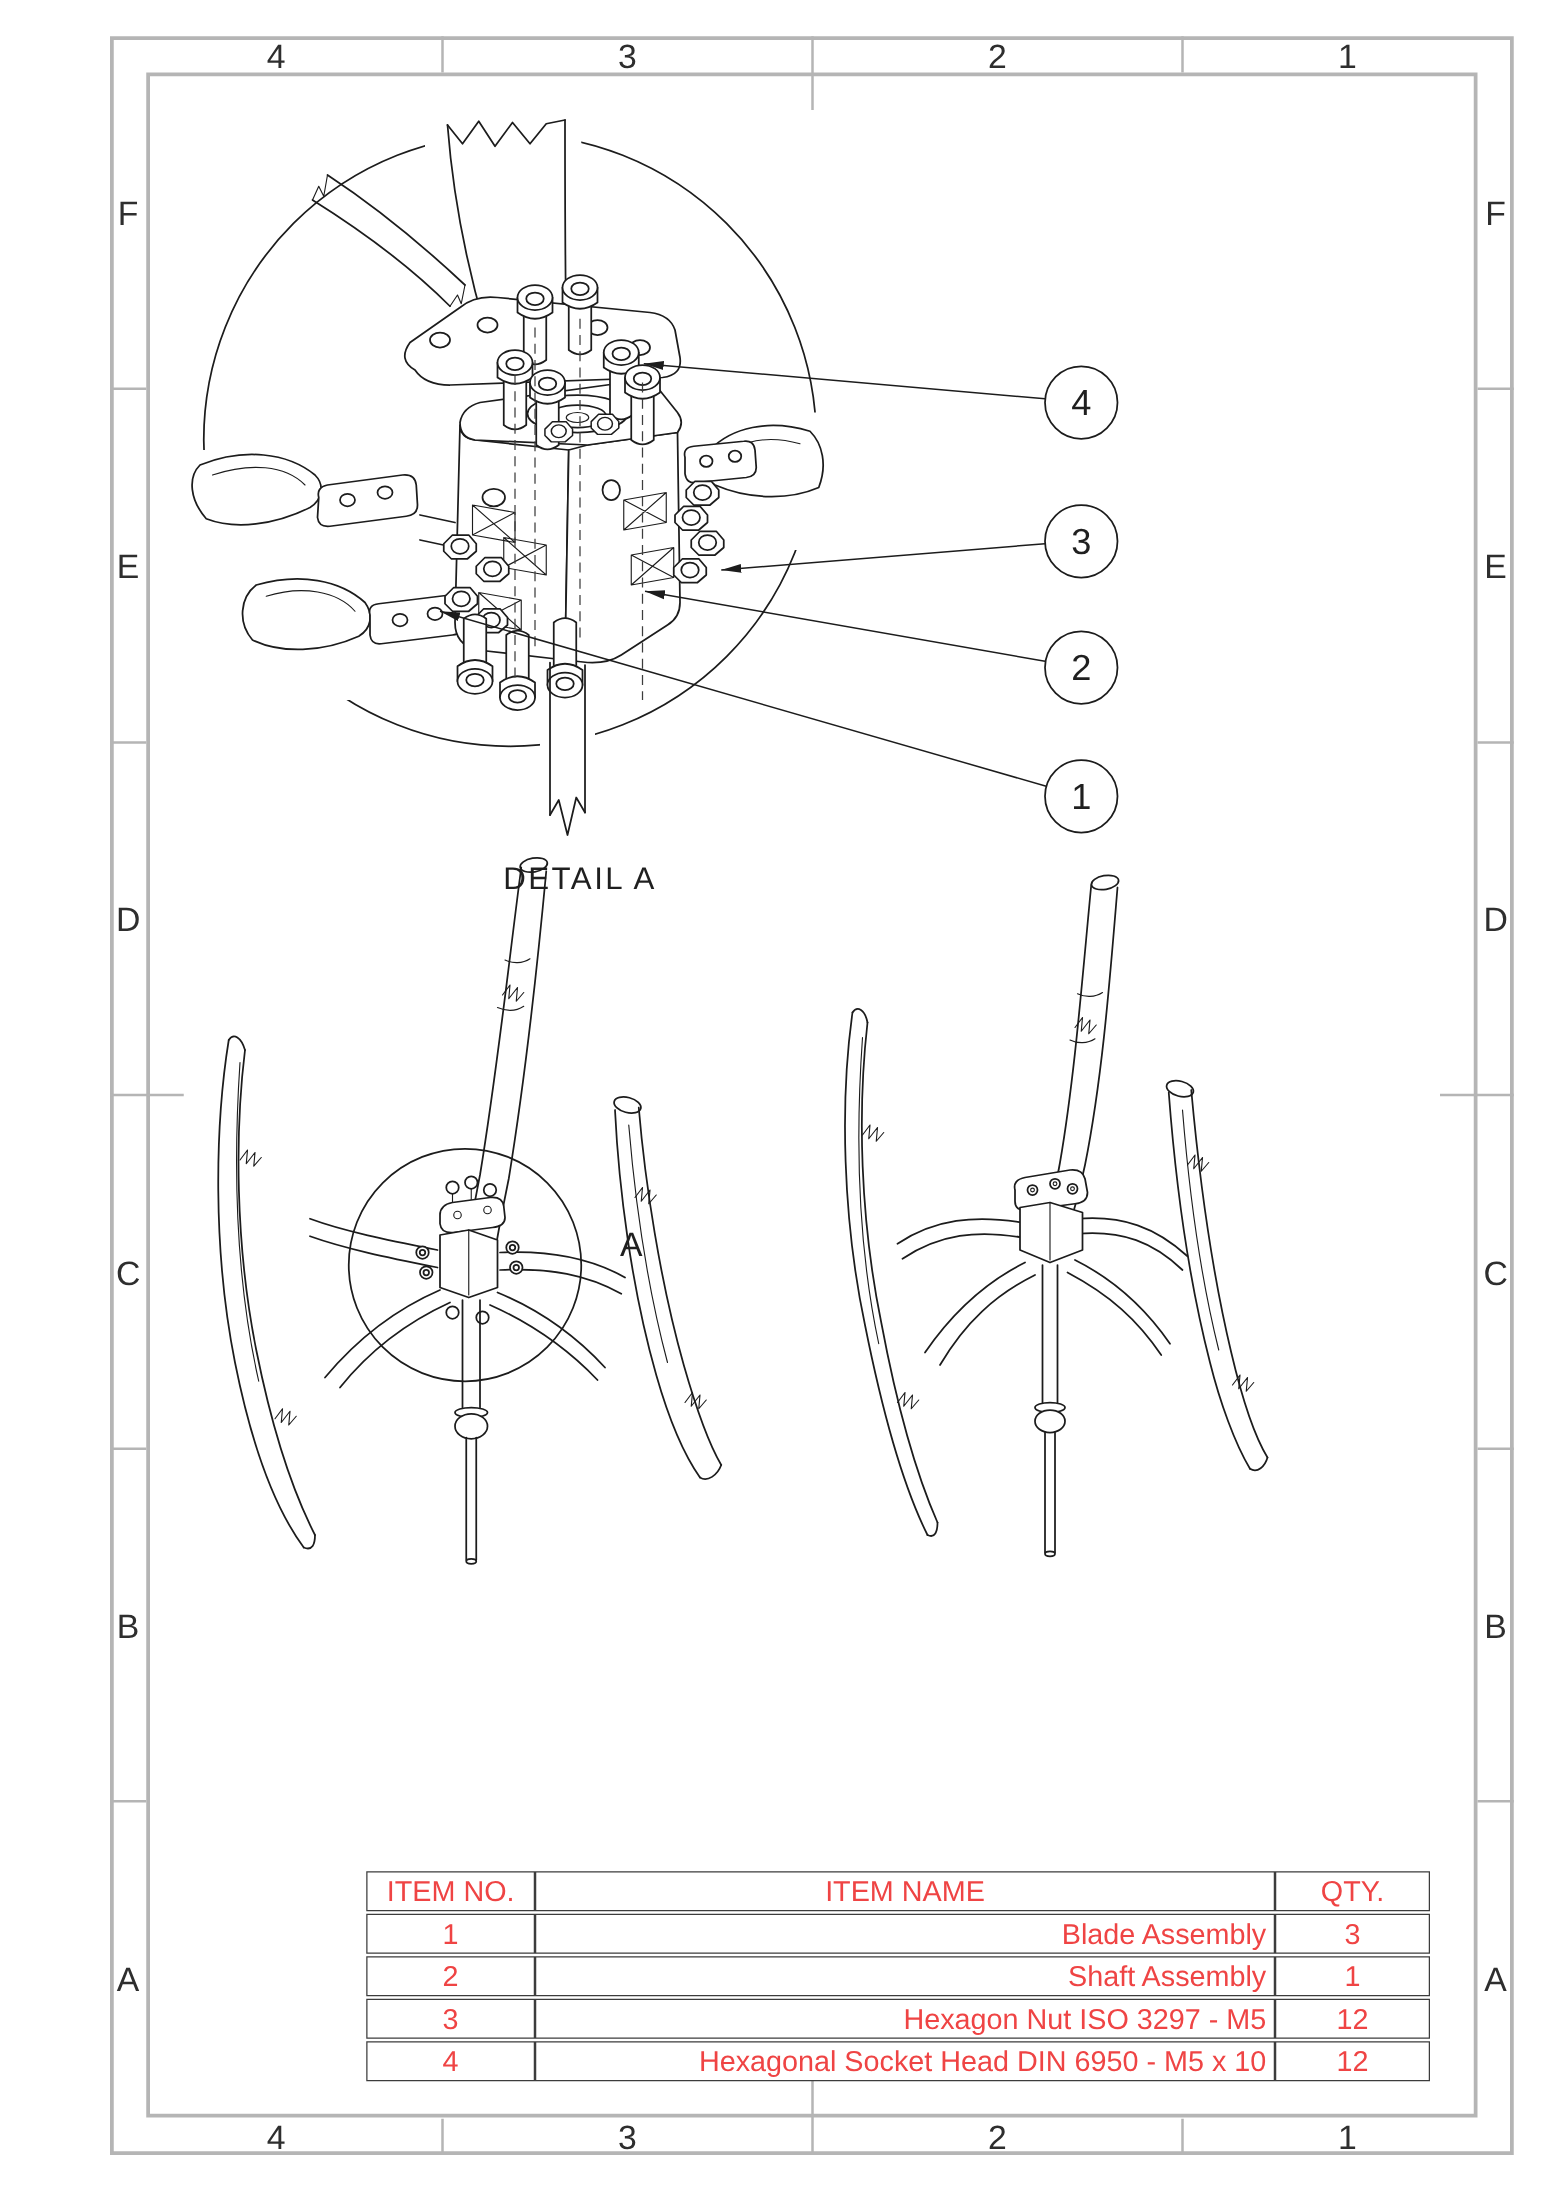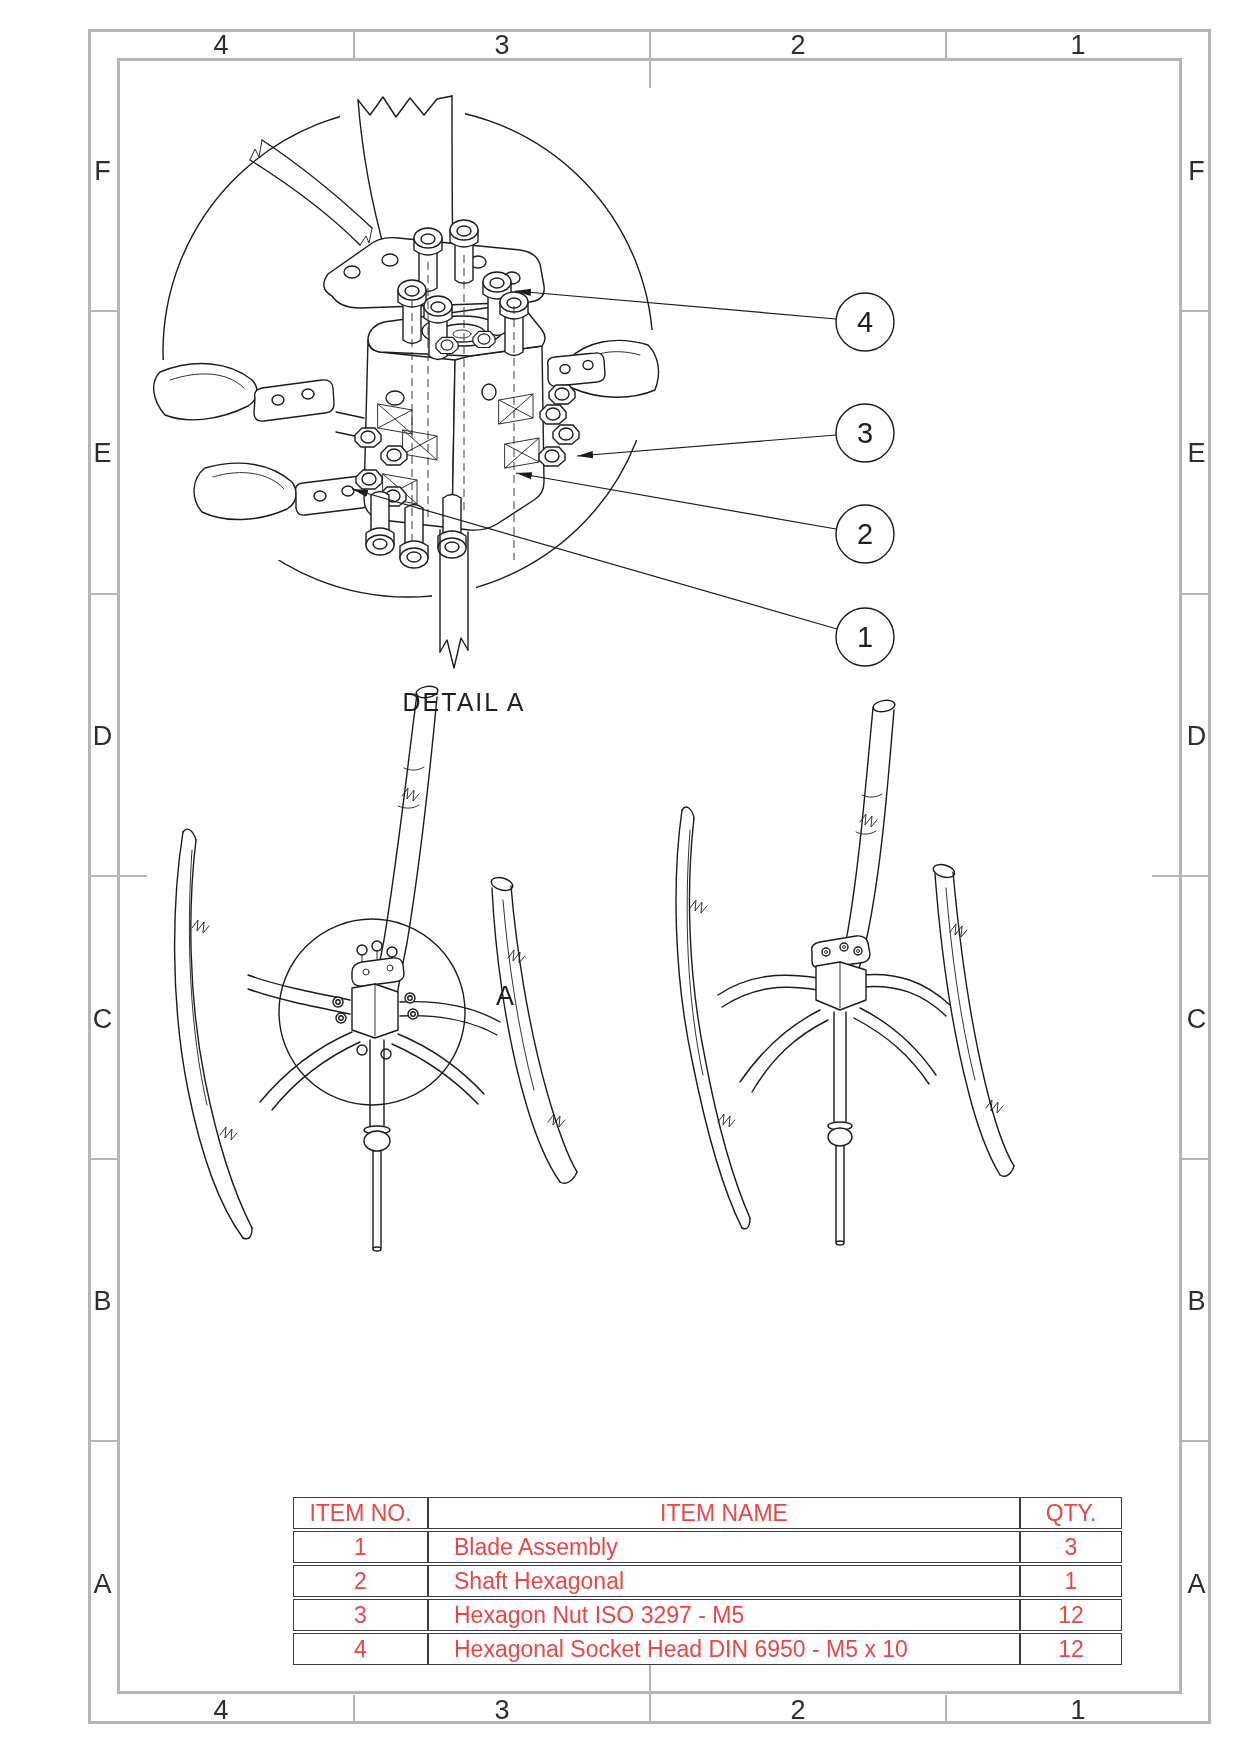--- a/index.html
+++ b/index.html
@@ -24,22 +24,22 @@
   .ldr{stroke:#1c1c1c;stroke-width:1.2;fill:none;}
   .anno{font-family:"Liberation Sans",sans-serif;fill:#1f1f1f;}
   
   .bom{position:absolute;left:293px;top:1495px;width:829px;border-collapse:separate;
        border-spacing:0 2px;font-size:23px;color:#ef4444;table-layout:fixed;}
   .bom th,.bom td{border:1.4px solid #3c3c3c;height:32px;padding:0 6px;box-sizing:border-box;
        font-weight:normal;overflow:hidden;white-space:nowrap;}
   .bom .c-no{width:135px;text-align:center;}
   .bom .c-name{width:592px;}
   .bom th.c-name{margin-top:28px;}
-  .bom td.c-name{text-align:left;padding-left:25px;}
-  .bom .c-qty{width:102px;text-align:center;}
+  .bom td.c-name{text-align:right;padding-left:25px;}
+  .bom .c-qty{width:124px;text-align:center;}
 </style>
 </head>
 <body>
 
 <div class="page">
 
   <div class="outer-border"></div>
   <div class="inner-border"></div>
 
   <div class="tick" style="left:353px;top:29px;width:2px;height:29px;"></div>
@@ -387,21 +387,21 @@
       </tr>
     </thead>
     <tbody>
       <tr>
         <td class="c-no">1</td>
         <td class="c-name">Blade Assembly</td>
         <td class="c-qty">3</td>
       </tr>
       <tr>
         <td class="c-no">2</td>
-        <td class="c-name">Shaft Hexagonal</td>
+        <td class="c-name">Shaft Assembly</td>
         <td class="c-qty">1</td>
       </tr>
       <tr>
         <td class="c-no">3</td>
         <td class="c-name">Hexagon Nut ISO 3297 - M5</td>
         <td class="c-qty">12</td>
       </tr>
       <tr>
         <td class="c-no">4</td>
         <td class="c-name">Hexagonal Socket Head DIN 6950 - M5 x 10</td>

